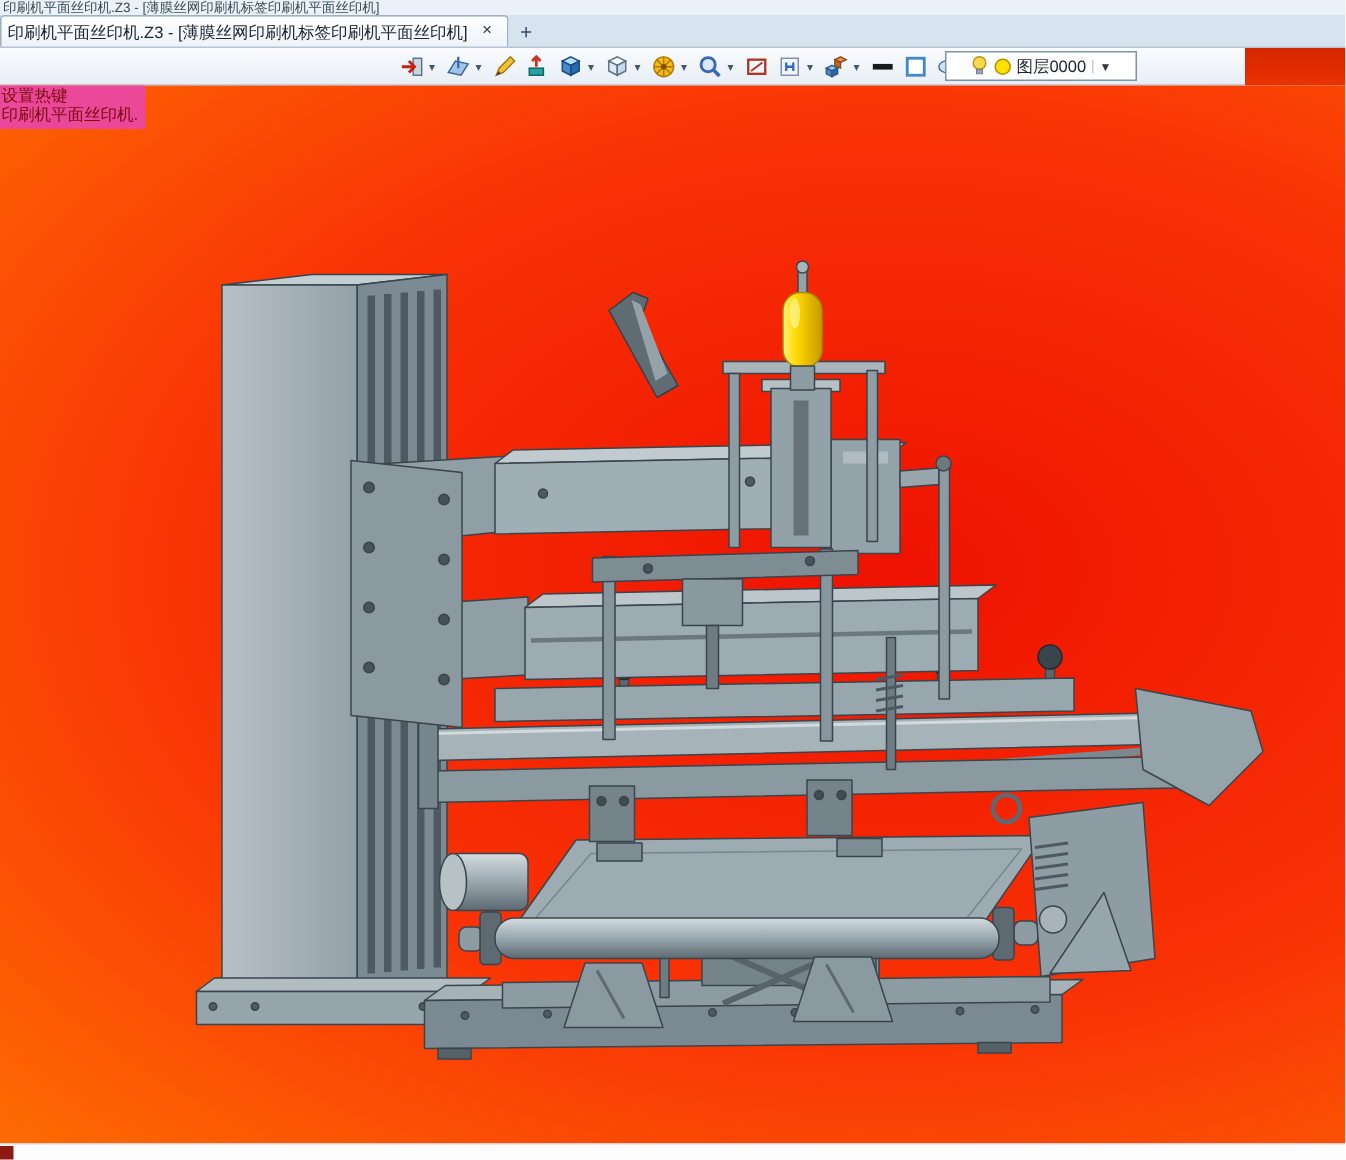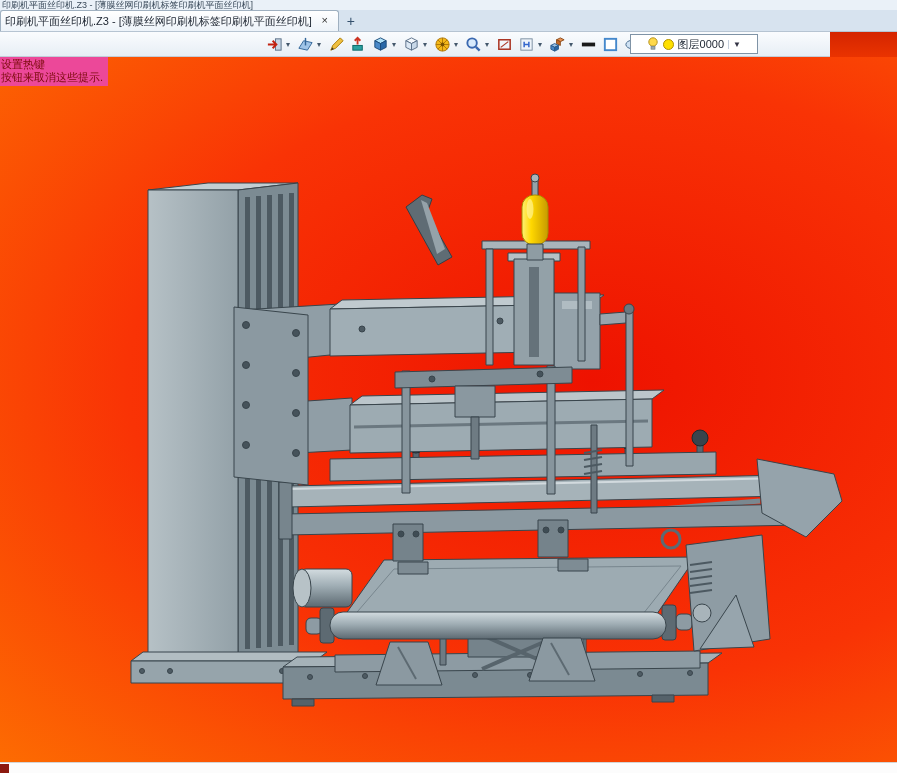--- a/index.html
+++ b/index.html
@@ -174,21 +174,21 @@
       </svg>
     <span class="dot"></span>
     <span class="layer-label">图层0000</span>
     <span class="layer-dd">▼</span>
   </div>
 </div>
 <div class="toolbar-right-gap"></div>
 
 <div class="hint">
   <div>设置热键</div>
-  <div>按钮来取消这些提示.</div>
+  <div>印刷机平面丝印机.</div>
 </div>
 
 <div class="viewport">
   <svg viewBox="0 0 897 705" preserveAspectRatio="none">
     <defs>
       <linearGradient id="gy" x1="0" y1="0" x2="1" y2="0">
         <stop offset="0" stop-color="#fff176"></stop>
           <stop offset="0.35" stop-color="#ffd800"></stop>
           <stop offset="1" stop-color="#c79a00"></stop>
       </linearGradient>

